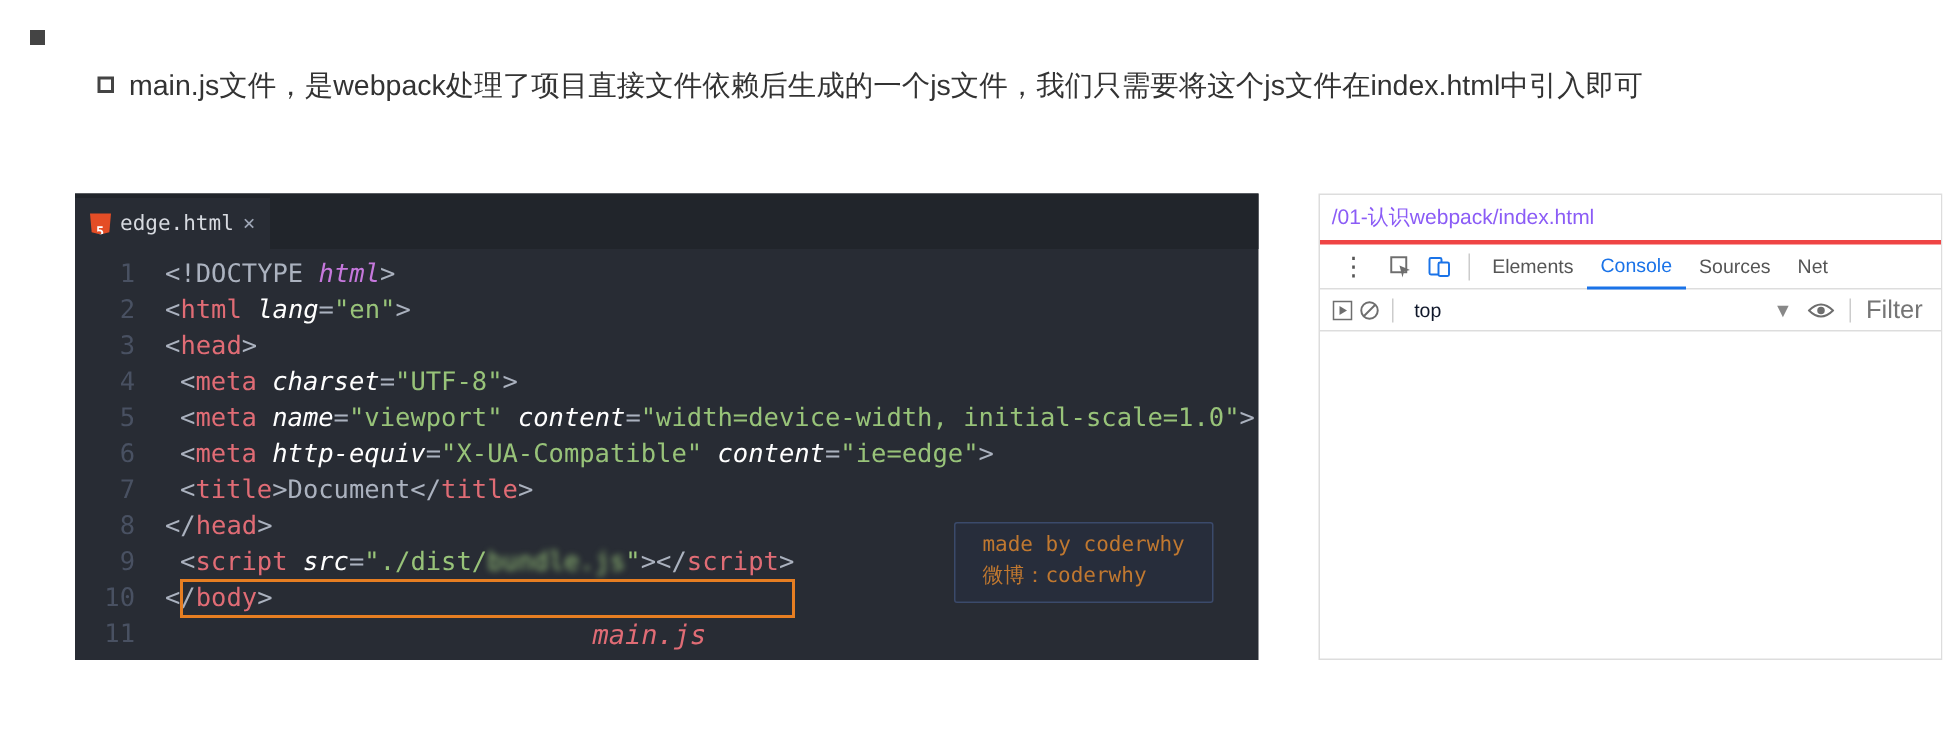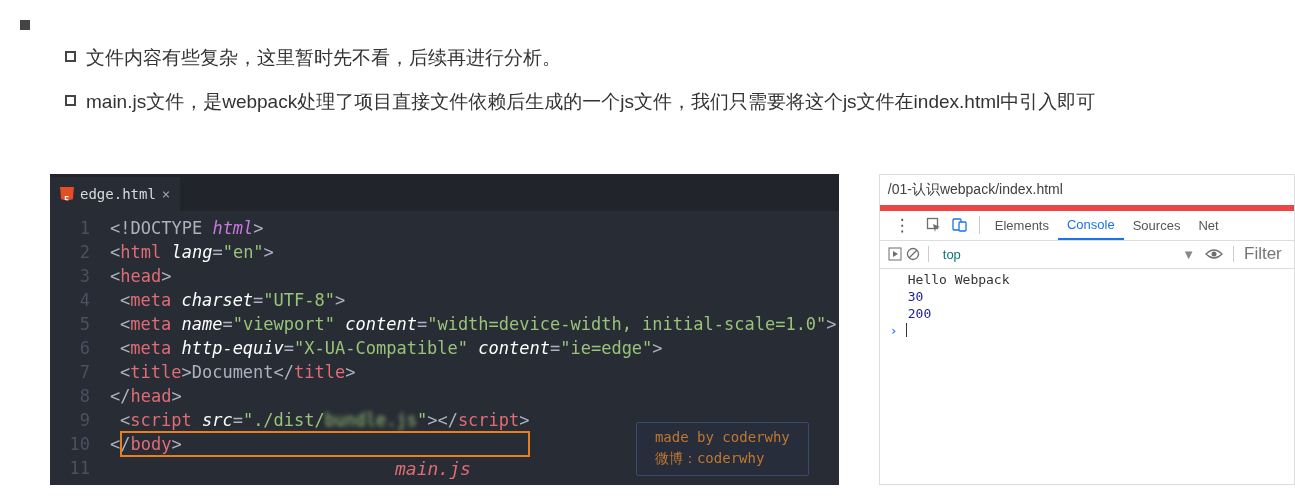--- a/index.html
+++ b/index.html
@@ -149,43 +149,43 @@
       font-size: 18px;
       font-style: italic;
     }
     .blur-text {
       filter: blur(2px);
       color: #98c379;
     }
     .watermark {
       position: absolute;
       right: 30px;
-      top: 211px;
+      top: 182px;
       border: 1px solid #3b4a6b;
       background: rgba(40,50,75,0.3);
       padding: 4px 18px 6px 18px;
       color: #c07830;
       font-size: 14px;
       line-height: 1.5;
       border-radius: 2px;
     }
     
     .devtools {
       width: 420px;
       font-family: -apple-system, "Segoe UI", sans-serif;
       font-size: 13px;
       color: #333;
       border: 1px solid #ddd;
       background: #fff;
     }
     .url-bar {
       padding: 6px 8px;
-      border-bottom: 6px solid #ef4444;
+      border-bottom: 3px solid #ef4444;
       font-size: 14px;
-      color: #404040;
+      color: #8b5cf6;
     }
     .dt-tabs {
       display: flex;
       align-items: center;
       height: 30px;
       border-bottom: 1px solid #ddd;
       padding-left: 4px;
       color: #555;
     }
     .dt-kebab {
@@ -217,21 +217,21 @@
       align-items: center;
       height: 28px;
       border-bottom: 1px solid #ddd;
       padding-left: 8px;
       gap: 4px;
     }
     .dt-toolbar .spacer-v {
       width: 1px; height: 16px; background: #ccc; margin: 0 4px;
     }
     .dt-top {
-      color: #0f766e;
+      color: #0f172a;
       padding: 0 6px;
     }
     .dt-dropdown-caret {
       color: #888;
       margin-left: auto;
       padding: 0 6px;
     }
     .dt-eye svg { display: block; }
     .dt-filter-sep {
       width: 1px; height: 16px; background: #ccc; margin: 0 6px;
@@ -267,24 +267,20 @@
       display: inline-block;
     }
     .tool-icon { display: inline-flex; }
   </style>
 </head>
 <body>
 
 <div class="doc">
   <div class="bullet-l1">
     <span class="sq"></span>
-  </div>
-  <div class="bullet-l2">
-    <span class="sq-hollow"></span>
-    <span class="txt">文件内容有些复杂，这里暂时先不看，后续再进行分析。</span>
   </div>
   <div class="bullet-l2">
     <span class="sq-hollow"></span>
     <span class="txt">main.js文件，是webpack处理了项目直接文件依赖后生成的一个js文件，我们只需要将这个js文件在index.html中引入即可</span>
   </div>
 
   <div class="content-row">
 
     <div class="editor">
       <div class="tab-bar">
@@ -370,24 +366,15 @@
         <span class="dt-dropdown-caret">▼</span>
         <span class="tool-icon dt-eye">
           <svg width="18" height="14" viewBox="0 0 18 14">
               <path d="M1 7 Q9 -1 17 7 Q9 15 1 7 Z" fill="none" stroke="#6e6e6e" stroke-width="1.3"></path>
               <circle cx="9" cy="7" r="2.5" fill="#6e6e6e"></circle>
             </svg>
         </span>
         <span class="dt-filter-sep"></span>
         <input class="dt-filter" placeholder="Filter" style="">
       </div>
-      <div class="console-body">
-        <div class="console-line">Hello Webpack</div>
-        <div class="console-line c-num">30</div>
-        <div class="console-line c-num">200</div>
-        <div class="console-prompt">
-          <span class="prompt-arrow">›</span>
-          <span class="cursor"></span>
-        </div>
-      </div>
     </div>
   </div>
 </div>
 
 </body></html>

